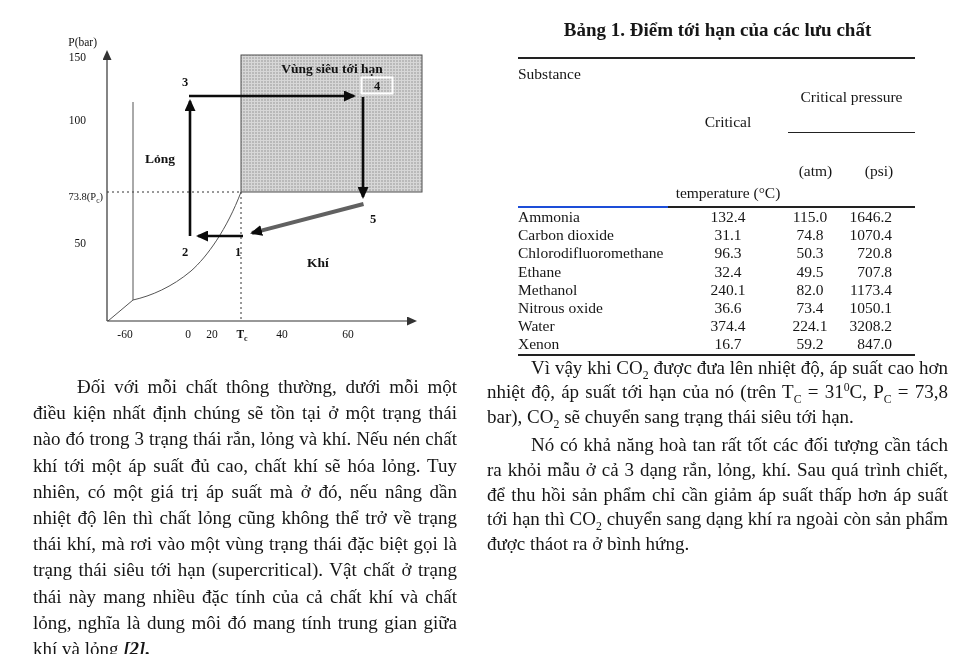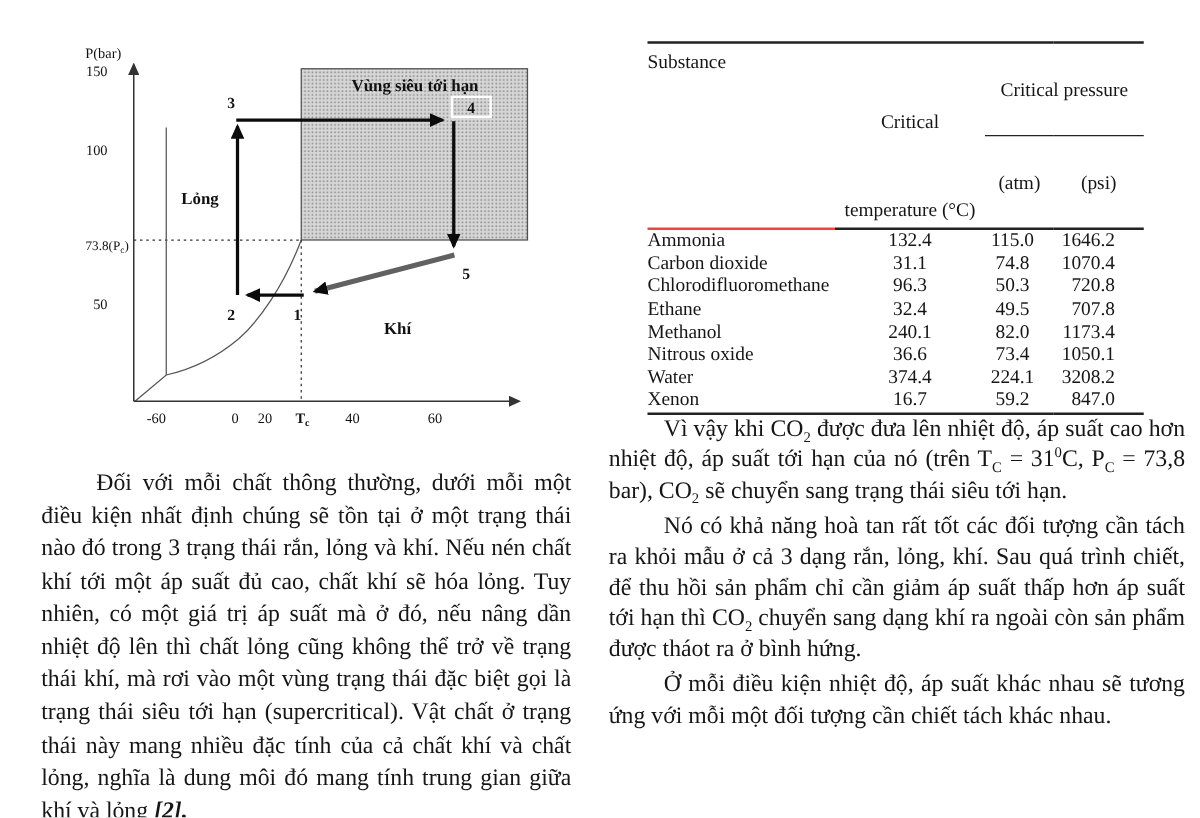--- a/index.html
+++ b/index.html
@@ -15,21 +15,21 @@
   .left-para{position:absolute;left:33px;top:374px;width:424px;line-height:26.2px;}
   .rp{line-height:24.8px;margin:0 0 3px 0;}
   sub,sup{font-size:0.62em;line-height:0;}
   .bi{font-weight:bold;font-style:italic;}
   
   .right-col{position:absolute;left:487px;top:18px;width:461px;}
   .table-title{text-align:center;font-weight:bold;font-size:19px;line-height:24px;}
   .crit-table{border-collapse:collapse;width:397px;margin:15px 0 0 31px;
         border-top:2.5px solid #222;border-bottom:2.5px solid #222;font-size:15.5px;}
   .crit-table th{font-weight:normal;line-height:23px;padding:3px 0 2px 0;}
-  .th-sub{text-align:left;vertical-align:top;width:150px;border-bottom:2px solid #ef4444;}
+  .th-sub{text-align:left;vertical-align:top;width:150px;border-bottom:2px solid #1d4ed8;}
   .th-temp{text-align:center;vertical-align:top;width:120px;border-bottom:2px solid #222;}
   .th-cp{text-align:center;border-bottom:1.5px solid #222;}
   .th-atm{text-align:center;width:55px;border-bottom:2px solid #222;}
   .th-psi{text-align:center;width:72px;border-bottom:2px solid #222;}
   .blk{display:block;margin-top:48px;}
   .crit-table td{line-height:18.2px;font-size:15.5px;padding:0;}
   .crit-table td.c0{text-align:left;}
   .crit-table td.c1{text-align:center;}
   .crit-table td.c2{text-align:center;padding-right:11px;}
   .crit-table td.c3{text-align:right;padding-right:23px;}
@@ -92,20 +92,21 @@
     <text x="185" y="256" text-anchor="middle" font-size="12.5" font-weight="bold">2</text>
     <text x="185" y="86" text-anchor="middle" font-size="12.5" font-weight="bold">3</text>
     <text x="377" y="90" text-anchor="middle" font-size="12.5" font-weight="bold">4</text>
     <text x="373" y="223" text-anchor="middle" font-size="12.5" font-weight="bold">5</text>
   </svg>
 
 
   <div class="para left-para"><span>Đối với mỗi chất thông thường, dưới mỗi một điều kiện nhất định chúng sẽ tồn tại ở một trạng thái nào đó trong 3 trạng thái rắn, lỏng và khí. Nếu nén chất khí tới một áp suất đủ cao, chất khí sẽ hóa lỏng. Tuy nhiên, có một giá trị áp suất mà ở đó, nếu nâng dần nhiệt độ lên thì chất lỏng cũng không thể trở về trạng thái khí, mà rơi vào một vùng trạng thái đặc biệt gọi là trạng thái siêu tới hạn (supercritical). Vật chất ở trạng thái này mang nhiều đặc tính của cả chất khí và chất lỏng, nghĩa là dung môi đó mang tính trung gian giữa khí và lỏng </span><span class="bi">[2].</span></div>
 
   <div class="right-col">
+    <div class="table-title">Bảng 1. Điểm tới hạn của các lưu chất</div>
 
     <table class="crit-table">
       <thead>
         <tr>
           <th class="th-sub" rowspan="2">Substance</th>
           <th class="th-temp" rowspan="2">
             <span class="blk">Critical</span>
             <span class="blk">temperature (°C)</span>
           </th>
           <th class="th-cp" colspan="2">Critical pressure</th>
@@ -162,15 +163,14 @@
             <td class="c0">Xenon</td>
             <td class="c1">16.7</td>
             <td class="c2">59.2</td>
             <td class="c3">847.0</td>
           </tr>
         </tbody>
     </table>
 
     <div class="para rp"><span>Vì vậy khi CO</span><sub>2</sub><span> được đưa lên nhiệt độ, áp suất cao hơn nhiệt độ, áp suất tới hạn của nó (trên T</span><sub>C</sub><span> = 31</span><sup>0</sup><span>C, P</span><sub>C</sub><span> = 73,8 bar), CO</span><sub>2</sub><span> sẽ chuyển sang trạng thái siêu tới hạn.</span></div>
     <div class="para rp"><span>Nó có khả năng hoà tan rất tốt các đối tượng cần tách ra khỏi mẫu ở cả 3 dạng rắn, lỏng, khí. Sau quá trình chiết, để thu hồi sản phẩm chỉ cần giảm áp suất thấp hơn áp suất tới hạn thì CO</span><sub>2</sub><span> chuyển sang dạng khí ra ngoài còn sản phẩm được tháot ra ở bình hứng.</span></div>
-    <div class="para rp"><span>Ở mỗi điều kiện nhiệt độ, áp suất khác nhau sẽ tương ứng với mỗi một đối tượng cần chiết tách khác nhau.</span></div>
   </div>
 </div>
 
 </body></html>

